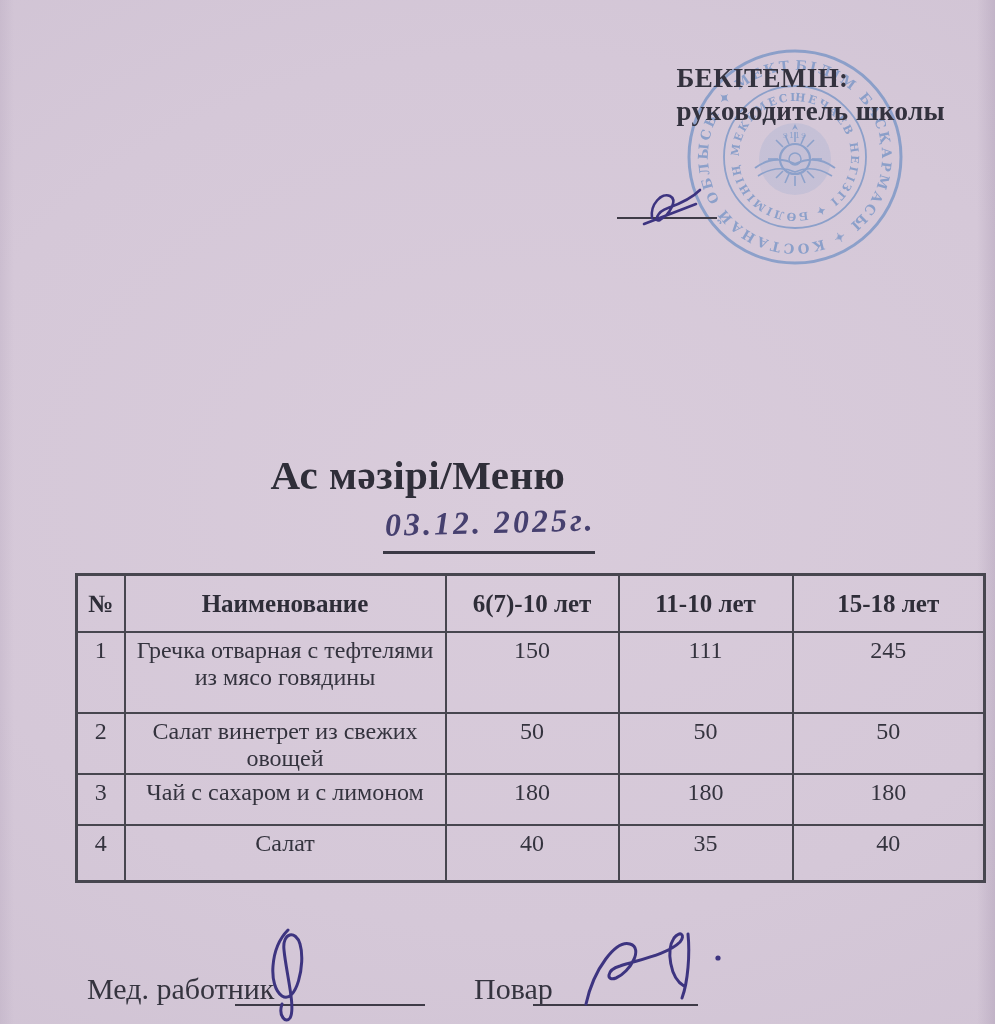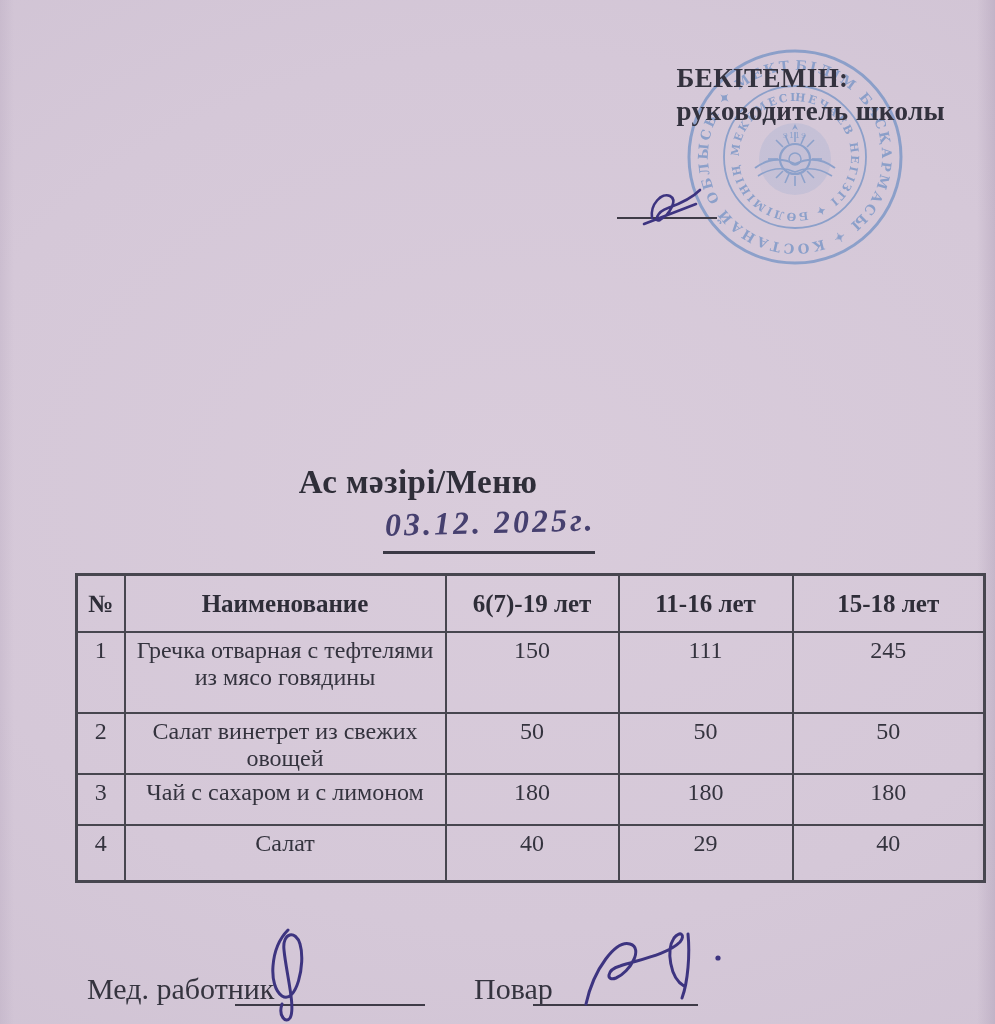--- a/index.html
+++ b/index.html
@@ -23,22 +23,22 @@
     color:#33323e;
     margin-left:16px;
   }
   
   .stamp{position:absolute;left:684px;top:46px;width:222px;height:222px;z-index:1;opacity:.62;}
   
   .dir-sig{position:absolute;left:640px;top:182px;width:80px;height:50px;z-index:4;}
   .dir-line{position:absolute;left:617px;top:217px;width:100px;height:2px;background:#3e3b47;z-index:2;}
   
   .doc-title{
-    position:absolute;left:0;top:464px;width:836px;z-index:2;
-    text-align:center;font-weight:bold;font-size:33px;letter-spacing:.5px;color:#2f2e39;
+    position:absolute;left:0;top:451px;width:836px;z-index:2;
+    text-align:center;font-weight:bold;font-size:41px;letter-spacing:.5px;color:#2f2e39;
   }
   .date-wrap{position:absolute;left:340px;top:504px;width:300px;z-index:2;text-align:center;}
   .date-hand{
     display:inline-block;transform:rotate(-1.5deg);
     font-style:italic;font-weight:bold;font-size:32px;letter-spacing:3px;
     color:#46406f;
   }
   .date-line{position:absolute;left:383px;top:551px;width:212px;height:3px;background:#3b3945;z-index:2;}
   
   table.menu{
@@ -133,22 +133,22 @@
       <col style="width:48px">
         <col style="width:321px">
         <col style="width:173px">
         <col style="width:174px">
         <col style="width:192px">
     </colgroup>
     <tbody>
         <tr>
       <th>№</th>
       <th>Наименование</th>
-      <th>6(7)-19 лет</th>
-      <th>11-16 лет</th>
+      <th>6(7)-10 лет</th>
+      <th>11-10 лет</th>
       <th>15-18 лет</th>
     </tr>
     <tr class="r1">
       <td>1</td>
       <td>Гречка отварная с тефтелями из мясо говядины</td>
       <td>150</td>
       <td>111</td>
       <td>245</td>
     </tr>
     <tr class="r2">
@@ -162,21 +162,21 @@
       <td>3</td>
       <td>Чай с сахаром и с лимоном</td>
       <td>180</td>
       <td>180</td>
       <td>180</td>
     </tr>
     <tr class="r4">
       <td>4</td>
       <td>Салат</td>
       <td>40</td>
-      <td>29</td>
+      <td>35</td>
       <td>40</td>
     </tr>
   </tbody>
     </table>
 
   <div class="foot-label med-label">Мед. работник</div>
   <div class="foot-line med-line"></div>
   <svg class="med-sig" viewBox="0 0 80 104">
     <path class="pen" stroke-width="3" d="M30,10 C12,28 10,66 24,76 C38,85 48,44 42,24 C38,10 24,12 26,30 C28,52 38,88 32,98 C28,104 20,96 24,84"></path>
   </svg>

